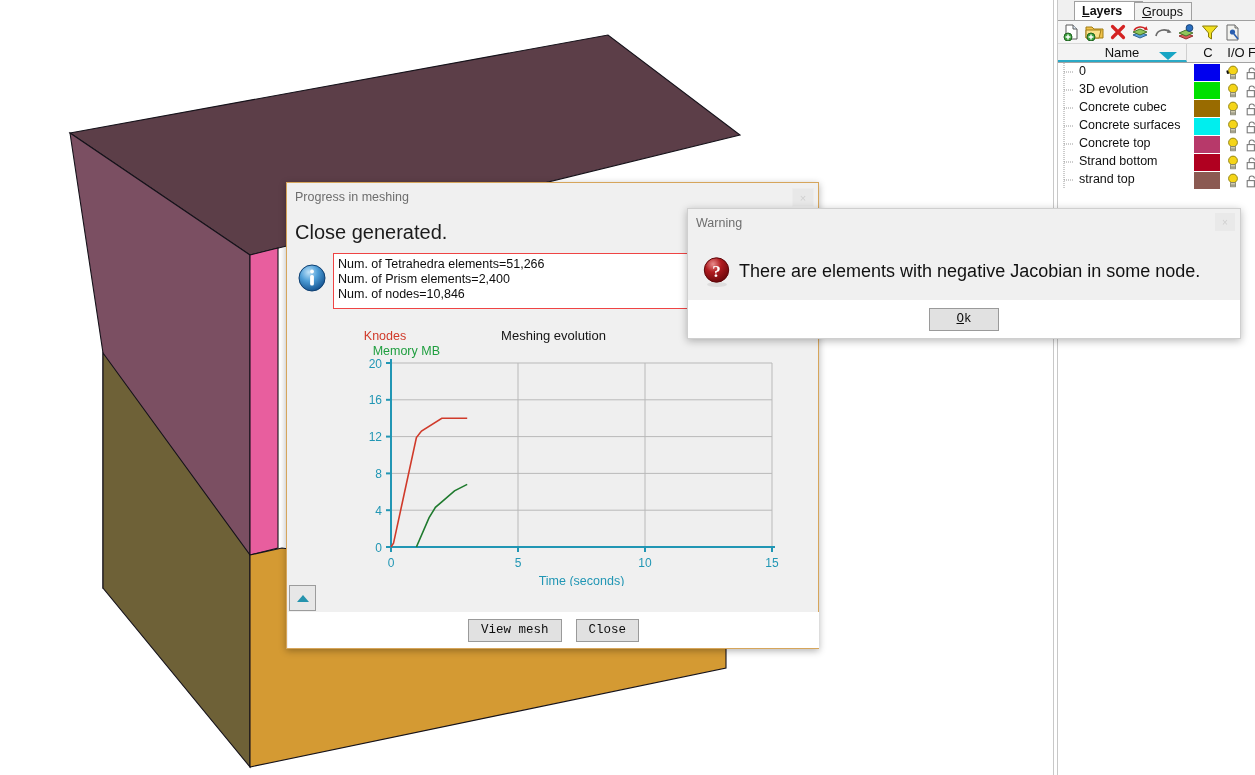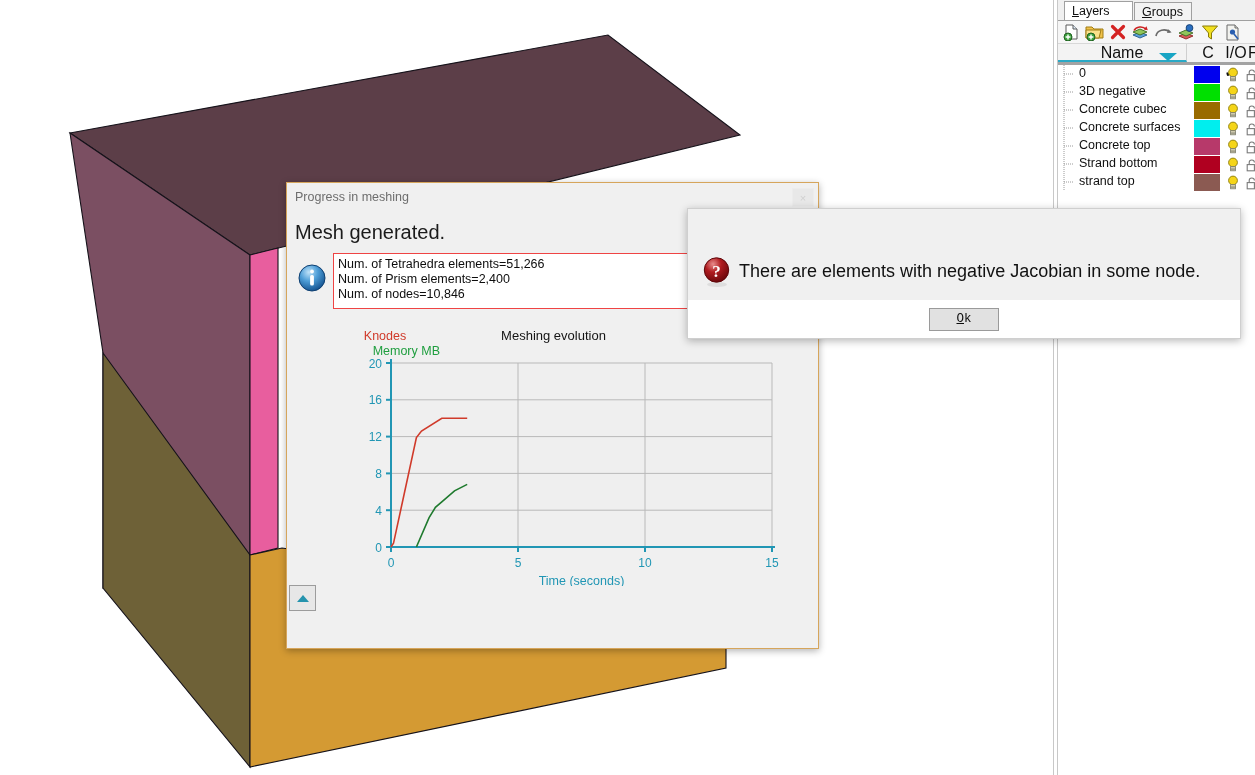--- a/index.html
+++ b/index.html
@@ -39,22 +39,22 @@
   .ltoolbar {
     position: relative; height: 22px; background: #f6f6f6;
     border-bottom: 1px solid #d8d8d8;
     display: flex; align-items: center; padding-left: 3px; gap: 2px;
   }
   .ltoolbar .tbi { width: 21px; height: 20px; display:flex; align-items:center; justify-content:center; }
   .ltoolbar .tbi svg { display:block; }
 
   .lheader {
     position: relative; height: 18px; background: #f3f3f3;
-    border-bottom: 3px solid #a3a3a3;
-    font-size: 16px; color: #111;
+    border-bottom: 1px solid #a3a3a3;
+    font-size: 13px; color: #111;
   }
   .lheader .hcell { position: absolute; top: 0; height: 18px; line-height: 17px; text-align: center; }
   .lheader .namecell {
     left: 0; width: 129px; border-bottom: 2px solid #2aa9c6; box-sizing: border-box;
     border-right: 1px solid #cfcfcf;
   }
   .lheader .sortarrow { position:absolute; right: 8px; top: 4px; }
   .lheader .ccell  { left: 137px; width: 26px; }
   .lheader .iocell { left: 165px; width: 26px; }
   .lheader .fcell  { left: 190px; width: 14px; text-align: left; }
@@ -164,21 +164,21 @@
       <polygon points="250,555 282,548 726,613 726,668 250,767" fill="#d49a33" stroke="#15121a" stroke-width="1.1"></polygon>
     </svg>
   </div>
 
   <div class="splitter" style="left:1053px"></div>
   <div class="splitter" style="left:1057px"></div>
 
   <div id="layers-panel">
 
     <div class="tabstrip">
-      <div class="tab" style="left:6px; width:69px;">
+      <div class="tab" style="left:16px; width:69px;font-weight:bold;">
         <u>L</u><span>ayers</span>
       </div>
       <div class="tab inactive" style="left:76px; width:58px;">
         <u>G</u><span>roups</span>
       </div>
     </div>
 
     <div class="ltoolbar">
 
       <div class="tbi">
@@ -276,21 +276,21 @@
           <div class="lock"><svg width="13" height="13" viewBox="0 0 13 13">
               <path d="M3.2 5.6V3.6a2.6 2.6 0 0 1 5.2 0" fill="none" stroke="#7a7a7a" stroke-width="1.1"></path>
               <rect x="1.2" y="5.6" width="7.2" height="6.2" fill="#ffffff" stroke="#7a7a7a" stroke-width="1.1"></rect>
             </svg></div>
         </div>
         <div class="lrow">
           <div class="tree"><svg width="16" height="18" viewBox="0 0 16 18">
               <path d="M2 0 V18" stroke="#9a9a9a" stroke-width="1" stroke-dasharray="1,1"></path>
               <path d="M2 9 H11" stroke="#9a9a9a" stroke-width="1" stroke-dasharray="1,1"></path>
             </svg></div>
-          <div class="lname">3D negative</div>
+          <div class="lname">3D evolution</div>
           <div class="swatch" style="background: rgb(0, 224, 0);"></div>
           <div class="bulb"><svg width="14" height="15" viewBox="0 0 14 15">
               <circle cx="7" cy="5.5" r="4.4" fill="#f5d518" stroke="#8a7a08" stroke-width="0.9"></circle>
               <rect x="4.6" y="9.6" width="4.8" height="4.2" fill="#e8e2c2" stroke="#7a7a6a" stroke-width="0.8"></rect>
               <path d="M4.6 11.2h4.8M4.6 12.6h4.8" stroke="#7a7a6a" stroke-width="0.7"></path>
             </svg></div>
           <div class="lock"><svg width="13" height="13" viewBox="0 0 13 13">
               <path d="M3.2 5.6V3.6a2.6 2.6 0 0 1 5.2 0" fill="none" stroke="#7a7a7a" stroke-width="1.1"></path>
               <rect x="1.2" y="5.6" width="7.2" height="6.2" fill="#ffffff" stroke="#7a7a7a" stroke-width="1.1"></rect>
             </svg></div>
@@ -382,21 +382,21 @@
         </div>
       </div>
   </div>
 
   <div id="progress-dialog">
     <div class="pd-titlebar">
       <div class="pd-title">Progress in meshing</div>
       <div class="pd-close">×</div>
     </div>
 
-    <div class="pd-heading">Mesh generated.</div>
+    <div class="pd-heading">Close generated.</div>
 
     <div class="pd-infoicon">
       <svg width="30" height="30" viewBox="0 0 30 30">
         <defs>
           <radialGradient id="infograd" cx="38%" cy="28%" r="75%">
             <stop offset="0%" stop-color="#bfe2f8"></stop>
             <stop offset="45%" stop-color="#4f9fd8"></stop>
             <stop offset="100%" stop-color="#13518f"></stop>
           </radialGradient>
         </defs>
@@ -454,23 +454,31 @@
           <polyline points="128.4,229.0 141.1,199.6 147.4,189.4 153.8,183.9 166.5,172.9 179.2,166.4" fill="none" stroke="#1f7a2e" stroke-width="1.6"></polyline>
         </svg>
     </div>
 
     <div class="pd-collapse">
       <svg width="14" height="9" viewBox="0 0 14 9">
         <path d="M1 8 L7 1 L13 8 Z" fill="#2593ad"></path>
       </svg>
     </div>
 
+    <div class="pd-buttonbar">
+      <button class="winbtn">View mesh</button>
+      <button class="winbtn">Close</button>
+    </div>
   </div>
 
   <div id="warning-dialog">
+    <div class="wd-titlebar">
+      <div class="wd-title">Warning</div>
+      <div class="wd-close">×</div>
+    </div>
 
     <div class="wd-icon">
       <svg width="32" height="32" viewBox="0 0 32 32">
         <defs>
           <radialGradient id="qgrad" cx="36%" cy="26%" r="78%">
             <stop offset="0%" stop-color="#e88c8c"></stop>
             <stop offset="42%" stop-color="#b01c20"></stop>
             <stop offset="100%" stop-color="#69070b"></stop>
           </radialGradient>
         </defs>

